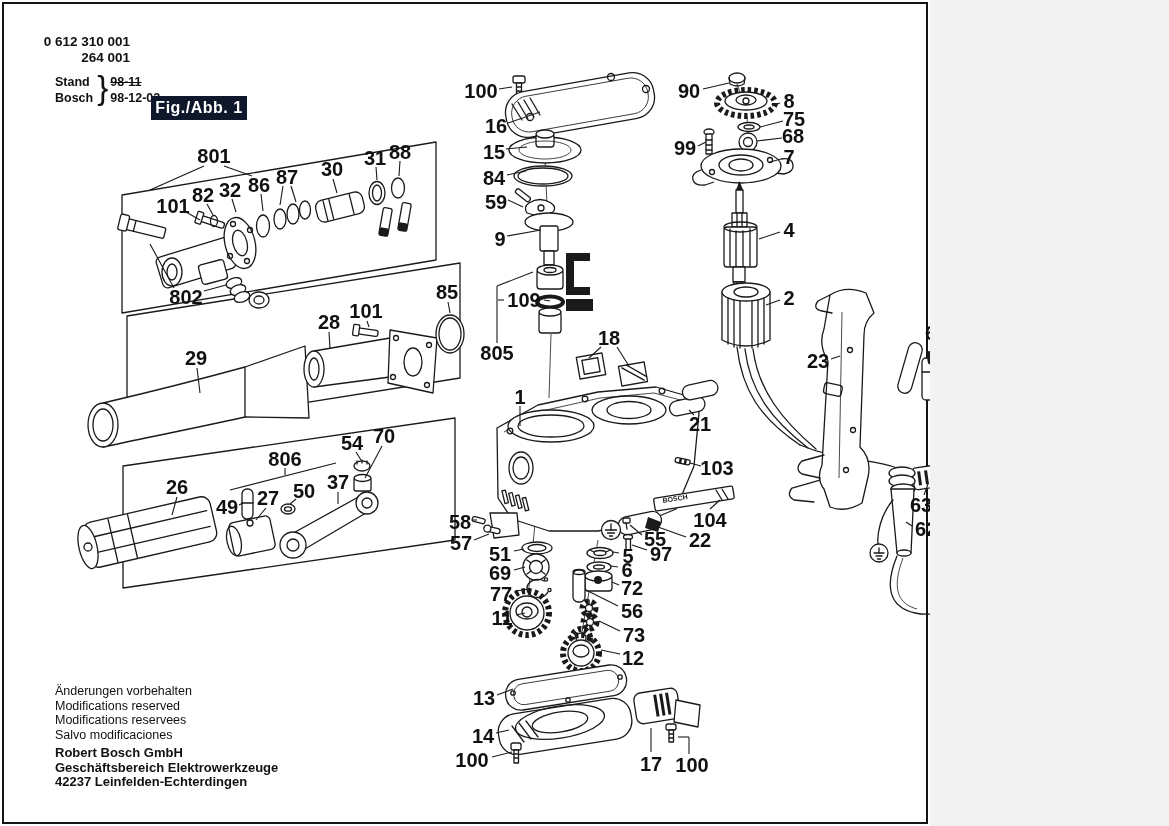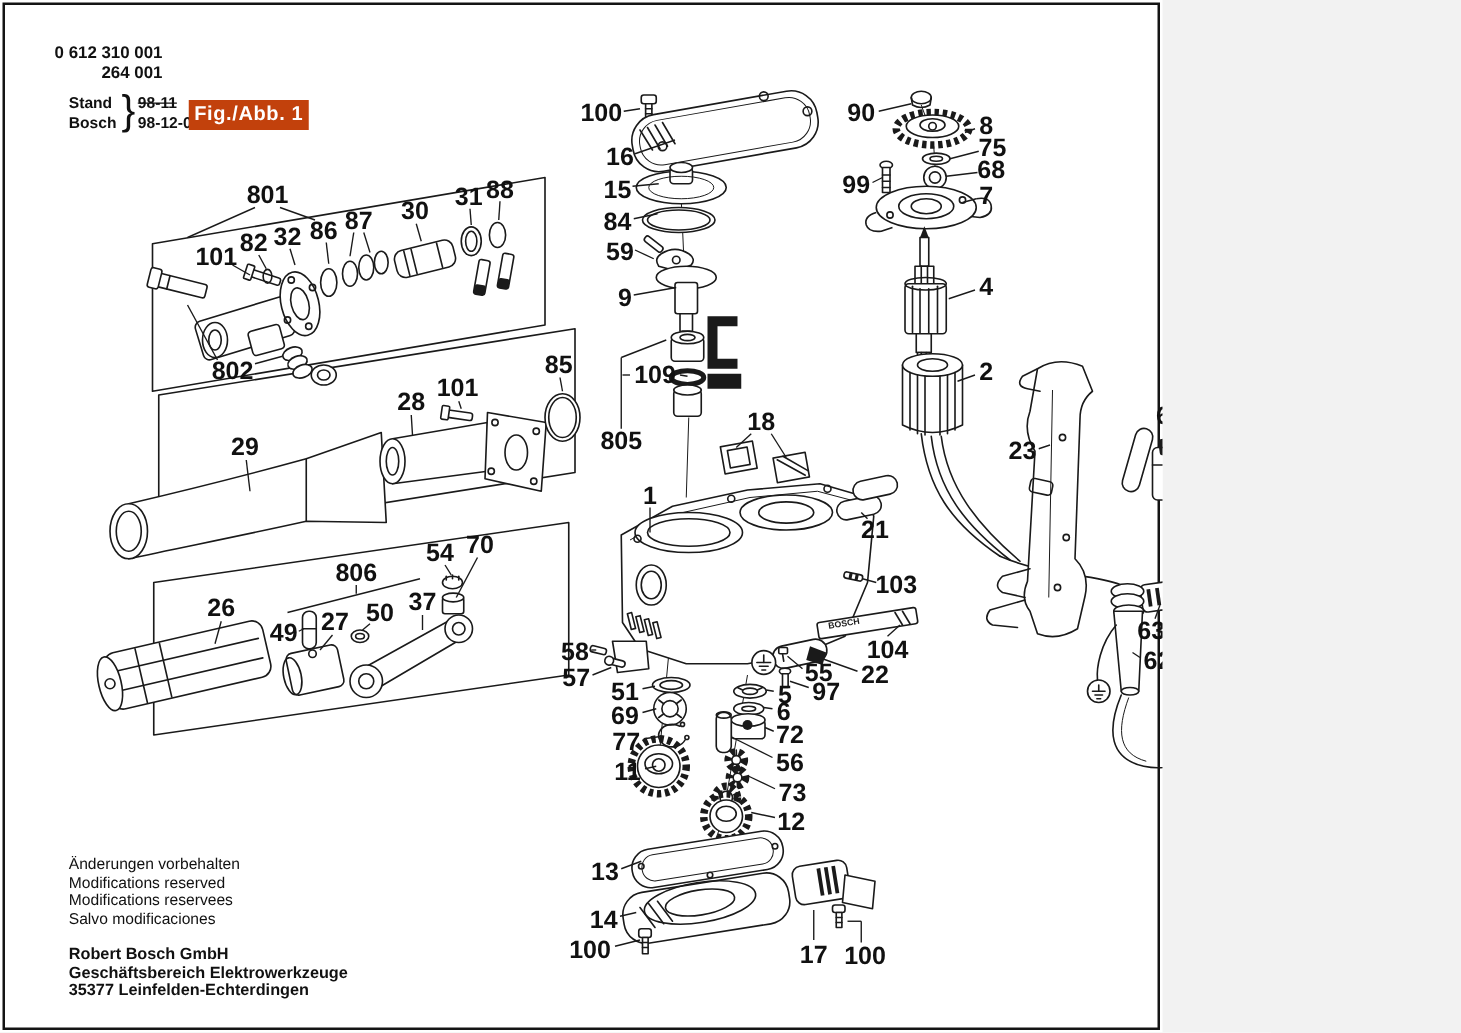--- a/index.html
+++ b/index.html
@@ -8,26 +8,26 @@
   #frame{position:absolute;inset:2px;border:2px solid #141414;pointer-events:none;}
   
   .order-nums{position:absolute;left:38px;top:34px;width:92px;text-align:right;
               font-size:13.5px;font-weight:700;line-height:16px;white-space:nowrap;}
   .stand-issue{position:absolute;left:55px;top:74px;font-size:12.5px;font-weight:700;line-height:16px;}
   .si-labels{display:inline-block;vertical-align:top;}
   .si-brace{display:inline-block;vertical-align:top;font-size:33px;font-weight:400;line-height:32px;
             transform:translateY(-2px);margin:0 2px 0 4px;}
   .si-dates{display:inline-block;vertical-align:top;}
   .struck{text-decoration:line-through;}
-  .figbox{position:absolute;left:151px;top:80px;width:96px;height:24px;background:#c2410c;
+  .figbox{position:absolute;left:151px;top:96px;width:96px;height:24px;background:#0f172a;
           color:#fff;font-size:16px;font-weight:700;display:flex;align-items:center;justify-content:center;
           letter-spacing:.5px;}
   
   .footer{position:absolute;left:55px;top:684px;font-size:12.5px;line-height:14.5px;}
-  .footer .company{font-weight:700;margin-top:14px;font-size:13px;}
+  .footer .company{font-weight:700;margin-top:4px;font-size:13px;}
   
   svg{position:absolute;left:0;top:0;}
   .ln{stroke:#1a1a1a;stroke-width:1.3;fill:none;stroke-linecap:round;stroke-linejoin:round;}
   .fw{stroke:#1a1a1a;stroke-width:1.3;fill:#ffffff;stroke-linejoin:round;}
   .fb{fill:#1a1a1a;stroke:none;}
   .thin{stroke:#1a1a1a;stroke-width:.8;fill:none;}
   .teeth{stroke:#1a1a1a;stroke-width:6;stroke-dasharray:3.5 3;fill:none;}
   .leader{stroke:#1a1a1a;stroke-width:1.1;}
   .callout{font:700 20px "Liberation Sans",sans-serif;fill:#111;text-anchor:middle;}
   .brandtext{font:700 7px "Liberation Sans",sans-serif;fill:#1a1a1a;text-anchor:start;}
@@ -56,21 +56,21 @@
   </div>
 
   <div class="footer">
     <div>Änderungen vorbehalten</div>
     <div>Modifications reserved</div>
     <div>Modifications reservees</div>
     <div>Salvo modificaciones</div>
     <div class="company">
       <div>Robert Bosch GmbH</div>
       <div>Geschäftsbereich Elektrowerkzeuge</div>
-      <div>35377 Leinfelden-Echterdingen</div>
+      <div>42237 Leinfelden-Echterdingen</div>
     </div>
   </div>
 
   <svg id="diagram" width="1169" height="826" viewBox="0 0 1169 826">
 
     <g>
       <polygon class="ln" points="122,195 436,142 436,260 122,313"></polygon>
     </g>
     <g>
       <polygon class="ln" points="127,316 460,263 460,378 127,431"></polygon>

